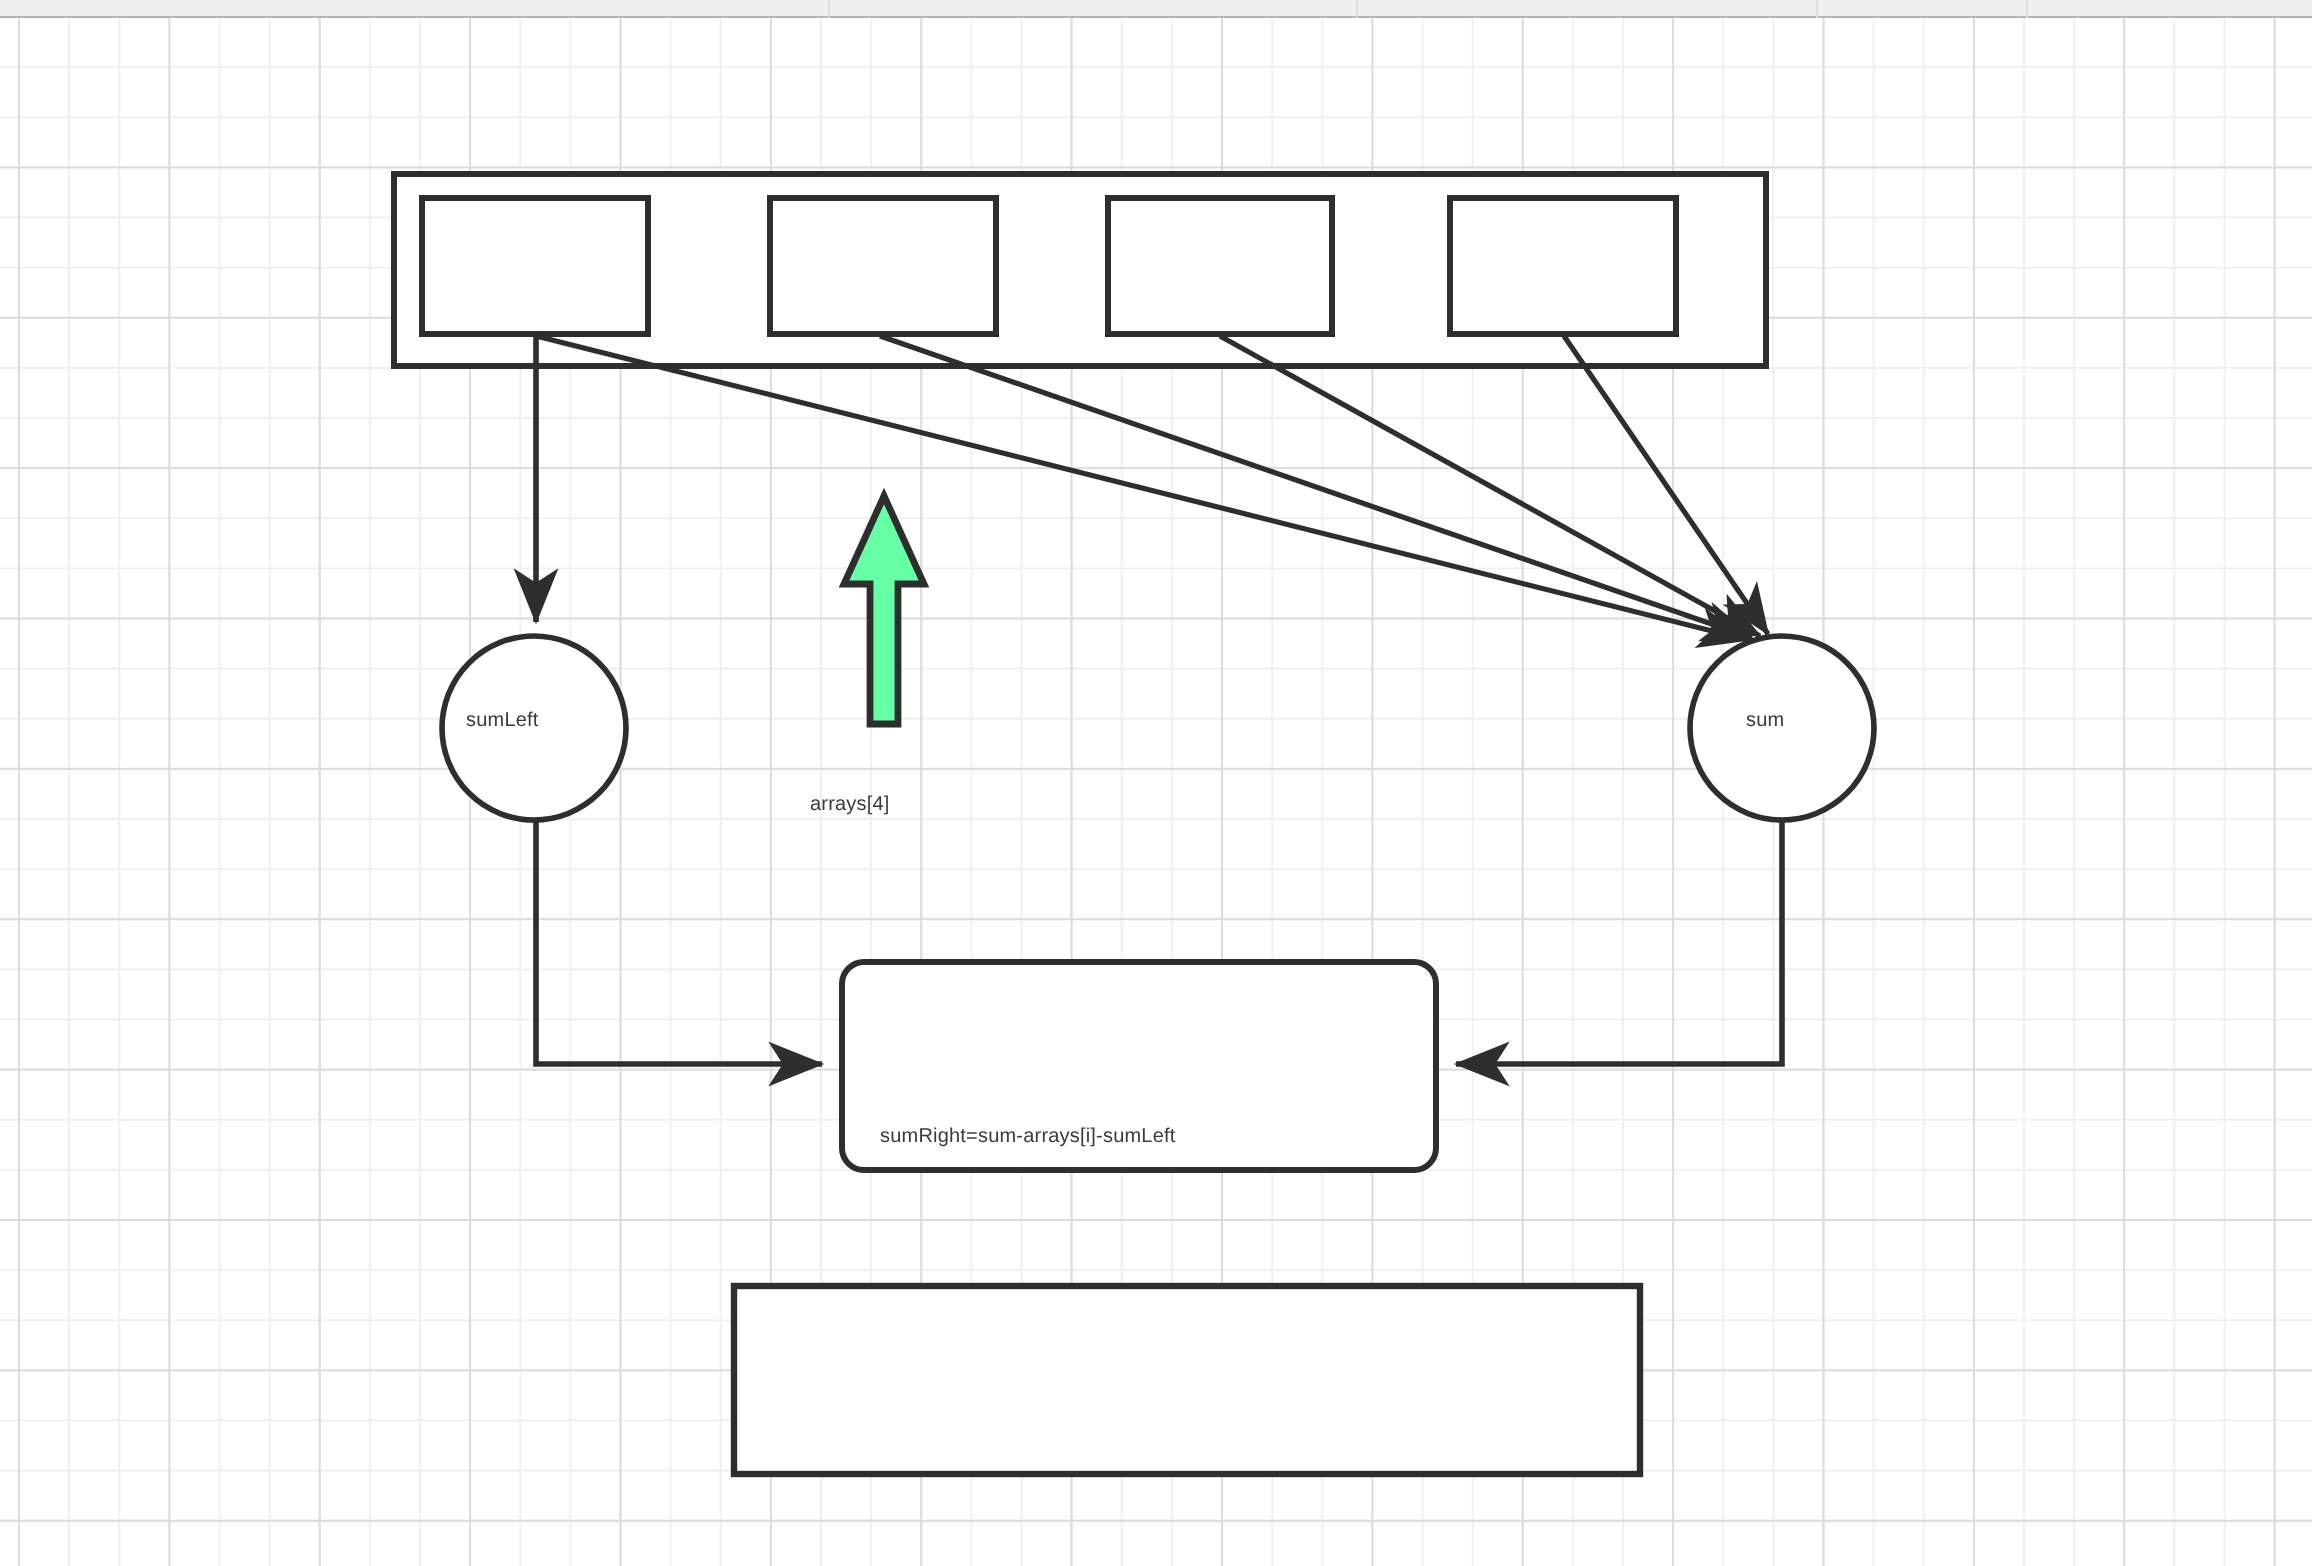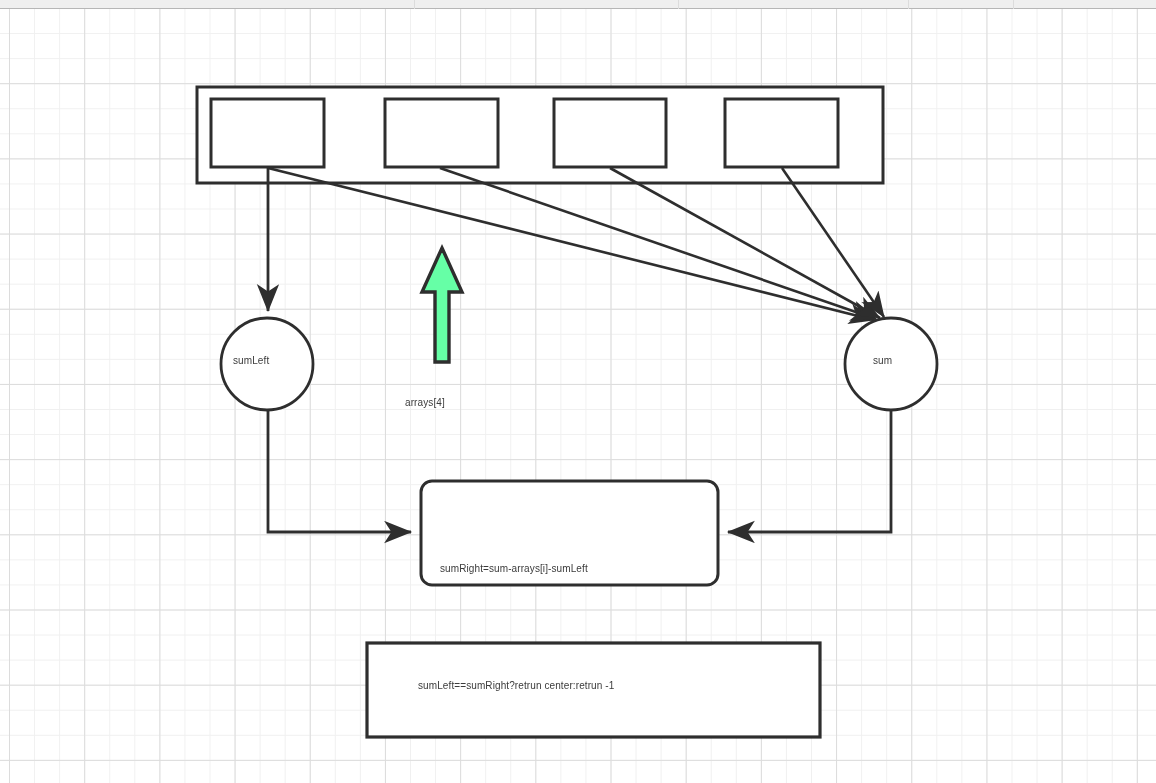--- a/index.html
+++ b/index.html
@@ -102,15 +102,14 @@
   </svg>
 
   <div class="node-label" style="left:233px; top:355px;">sumLeft</div>
 
   <div class="node-label" style="left:873px; top:355px;">sum</div>
 
   <div class="node-label" style="left:405px; top:397px;">arrays[4]</div>
 
   <div class="node-label" style="left:440px; top:523px;margin-top:40px;">sumRight=sum-arrays[i]-sumLeft</div>
 
-  <div class="node-label" style="left:418px; top:680px;">sumLeft==sumRight?retrun center:retrun -1</div>
 
 </div>
 
 </body></html>

